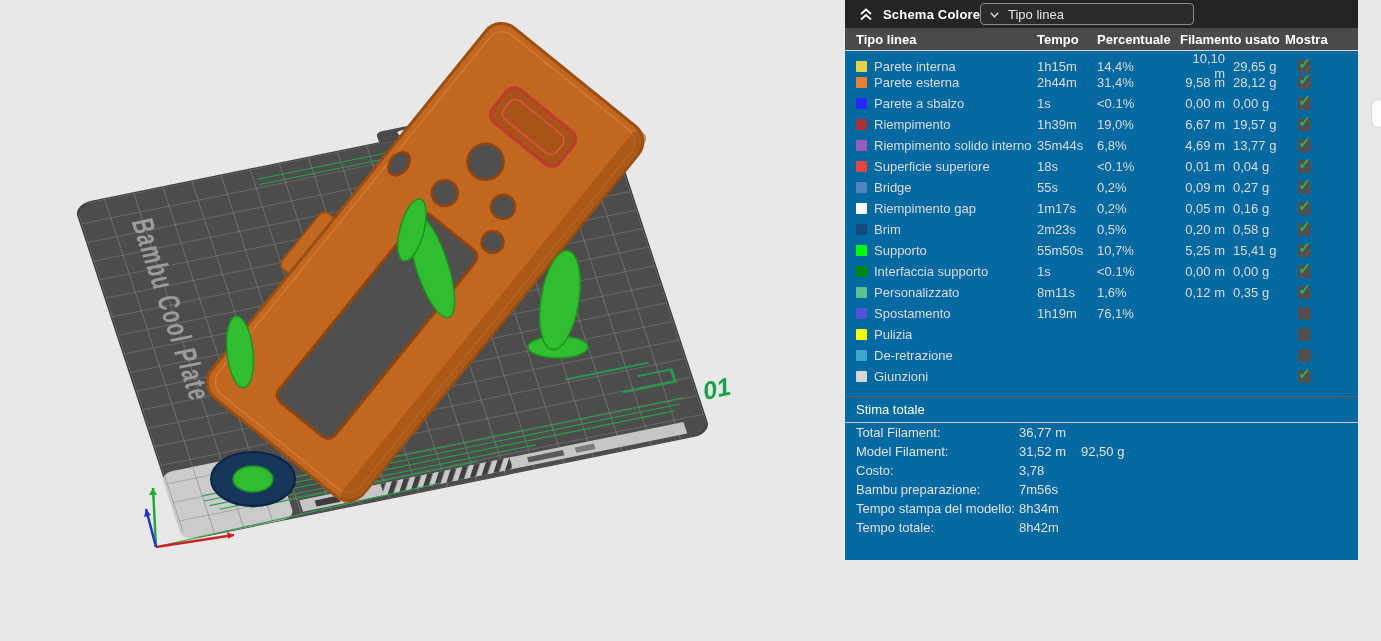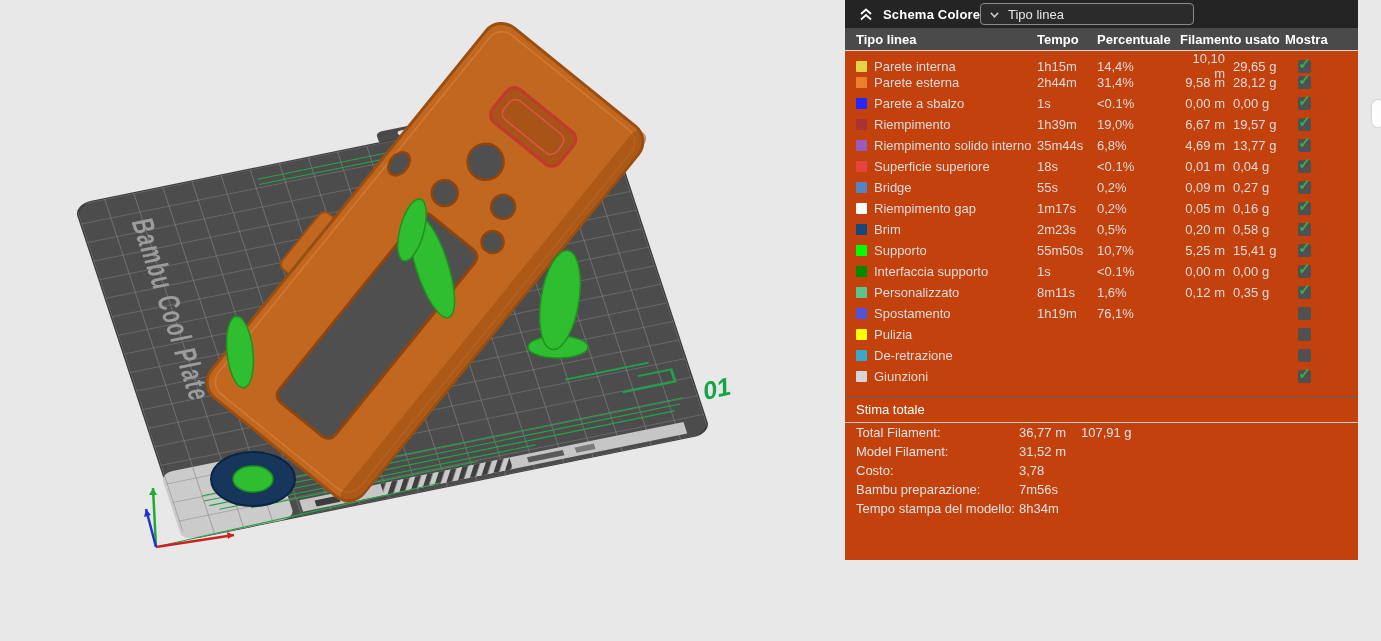--- a/index.html
+++ b/index.html
@@ -7,21 +7,21 @@
     width:1381px;height:641px;position:relative;overflow:hidden;
     background:#E8E8E8;
     font-family:"Liberation Sans", sans-serif;
   }
   
   .viewport{position:absolute;left:0;top:0;width:845px;height:641px}
   .viewport svg{display:block}
   
   .panel{
     position:absolute;left:845px;top:0;width:513px;height:560px;
-    background:#c2410c;color:#DCDCDC;font-size:13px;
+    background:#0369a1;color:#DCDCDC;font-size:13px;
   }
   .panel-header{
     height:28px;background:#242424;display:flex;align-items:center;
     padding-left:13px;position:relative;
   }
   .collapse-btn{width:16px;height:16px;display:flex;align-items:center;justify-content:center;cursor:pointer}
   .panel-title{color:#FFFFFF;font-weight:bold;margin-left:9px;font-size:13px;letter-spacing:.2px}
   .dropdown{
     position:absolute;left:135px;top:3px;width:196px;height:20px;
     border:1px solid #8A8A8A;border-radius:4px;background:#2B2B2B;
@@ -357,37 +357,42 @@
     <span class="cb checked">
         <span class="tick">✓</span>
       </span>
   </div>
 
   <div class="totals">
     <div class="totals-heading">Stima totale</div>
     <div class="tot-row">
       <span>Total Filament:</span>
       <span>36,77 m</span>
-      <span>107,91 g</span>
     </div>
     <div class="tot-row">
       <span>Model Filament:</span>
       <span>31,52 m</span>
+      <span>92,50 g</span>
     </div>
     <div class="tot-row">
       <span>Costo:</span>
       <span>3,78</span>
       <span></span>
     </div>
     <div class="tot-row">
       <span>Bambu preparazione:</span>
       <span>7m56s</span>
       <span></span>
     </div>
     <div class="tot-row">
       <span>Tempo stampa del modello:</span>
       <span>8h34m</span>
       <span></span>
     </div>
+    <div class="tot-row">
+      <span>Tempo totale:</span>
+      <span>8h42m</span>
+      <span></span>
+    </div>
   </div>
 </div>
 
 <div class="slider-handle"></div>
 
 </body></html>

